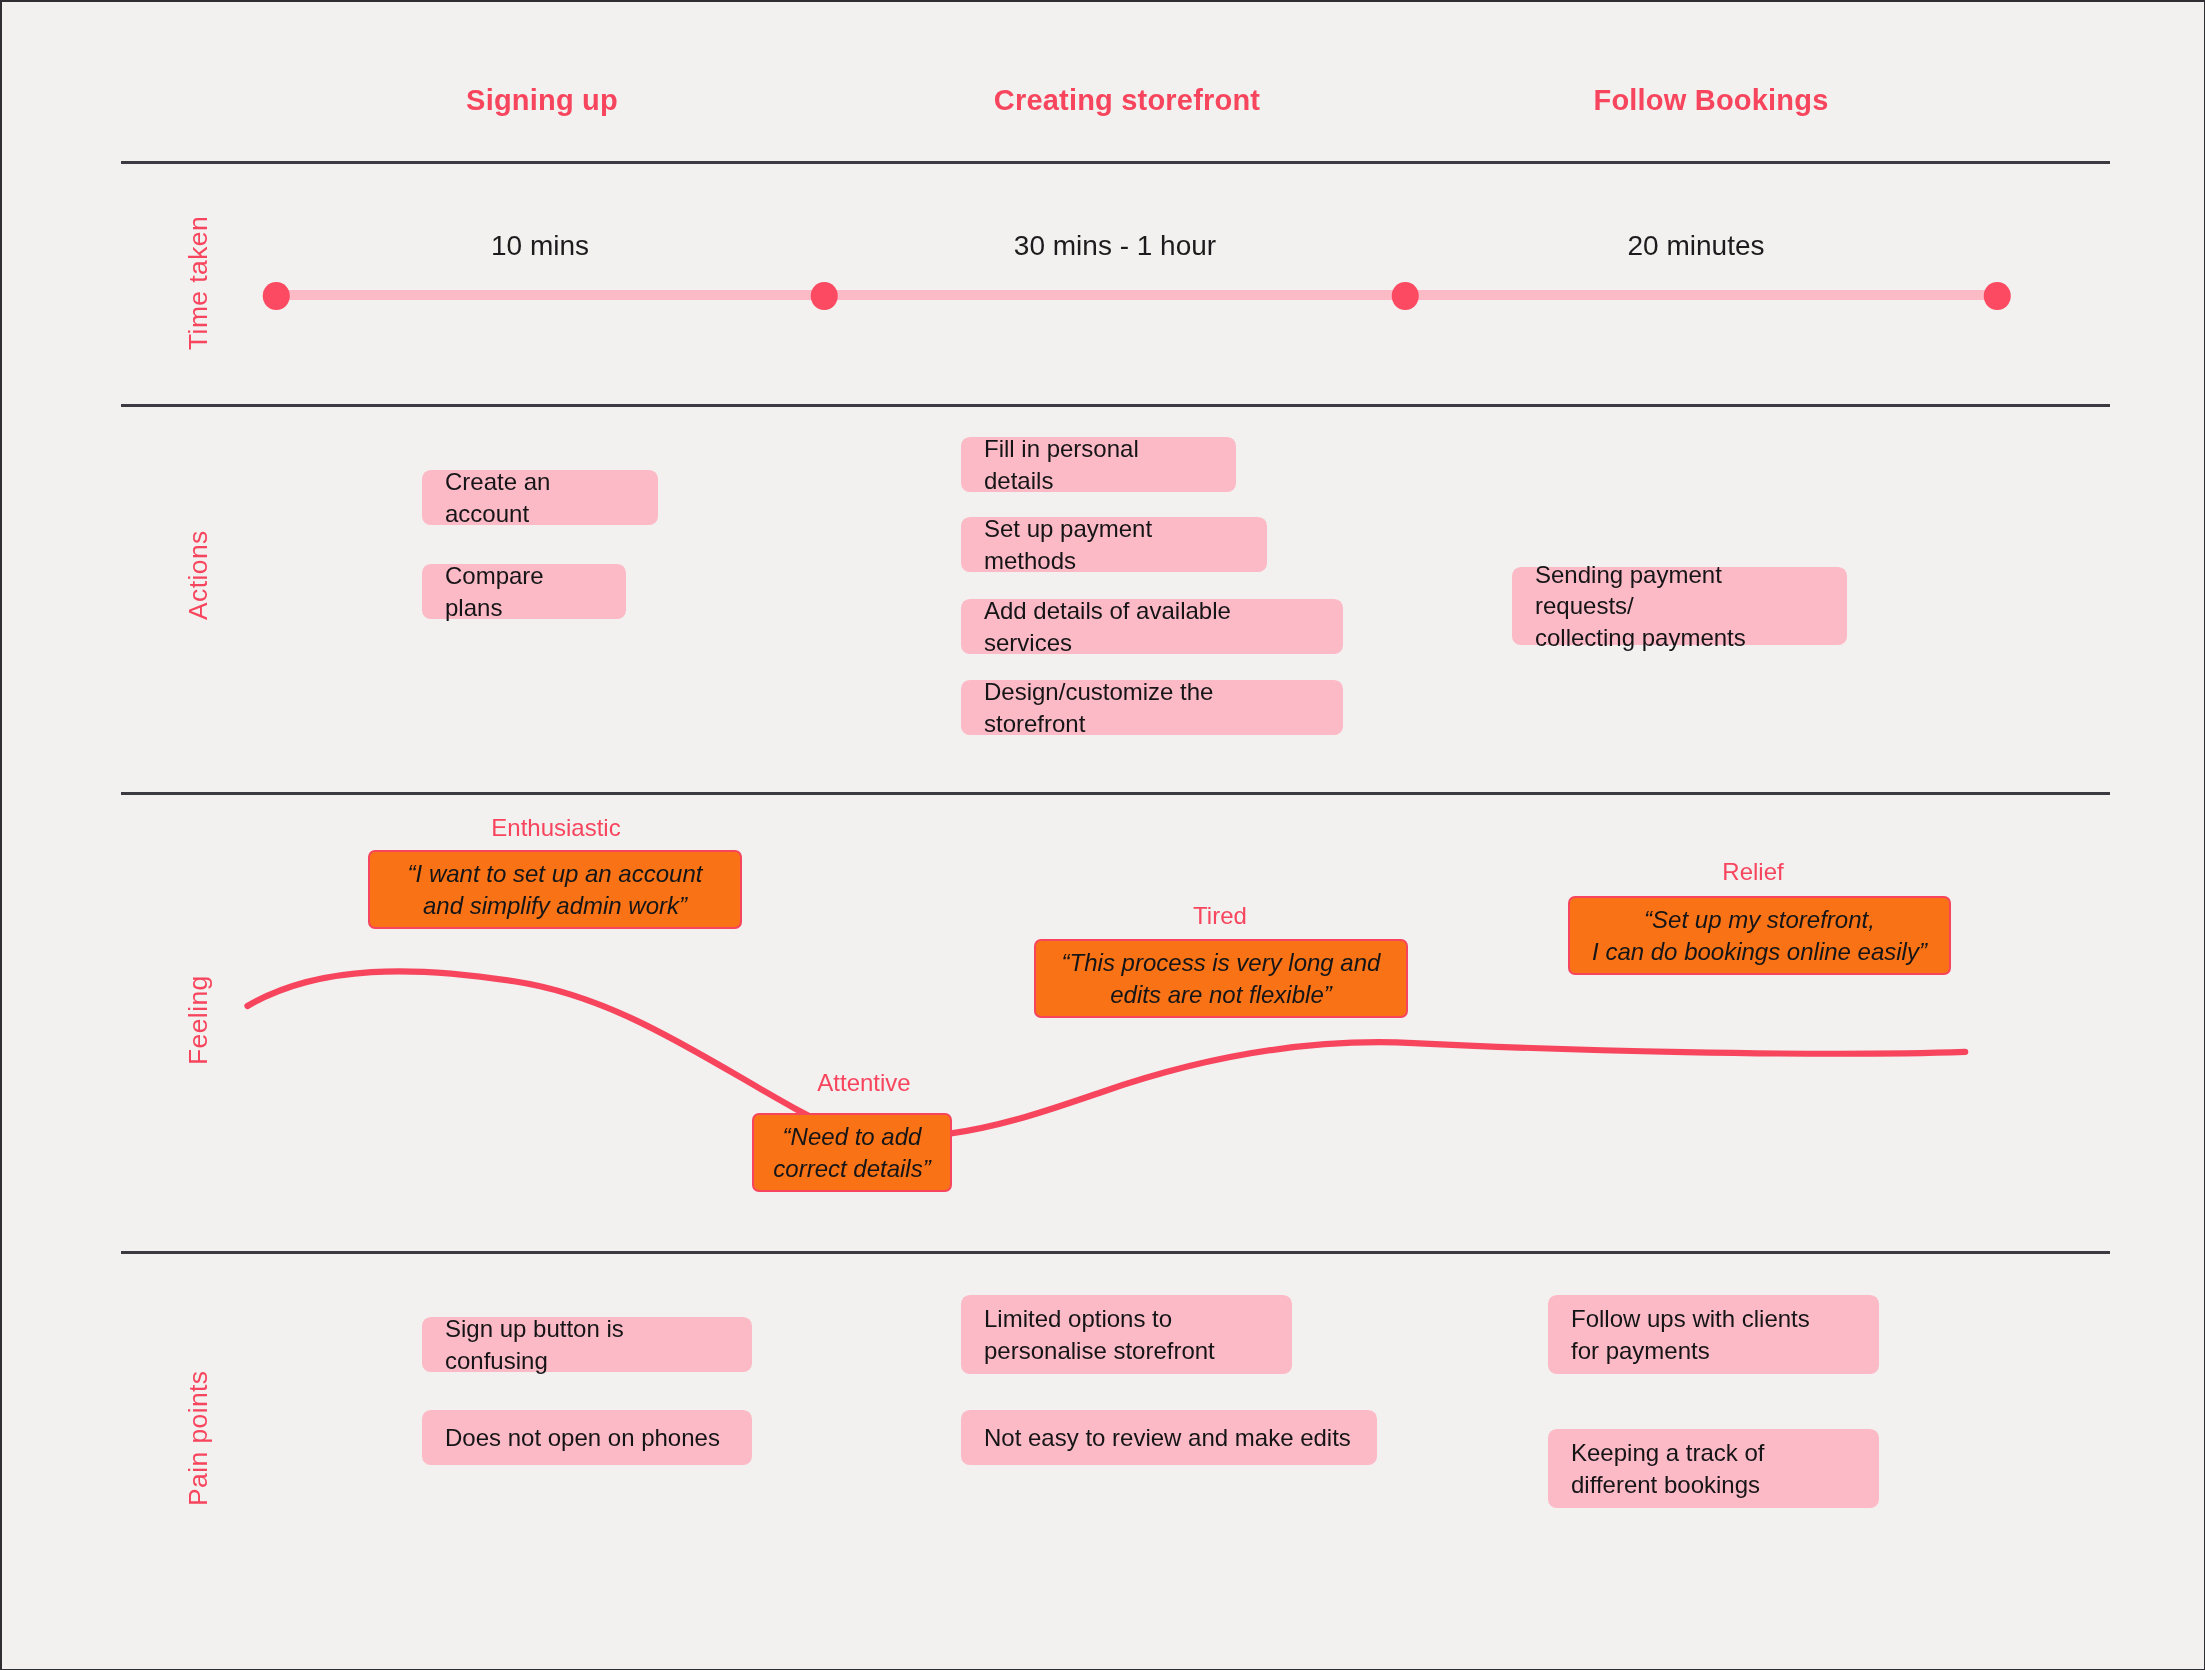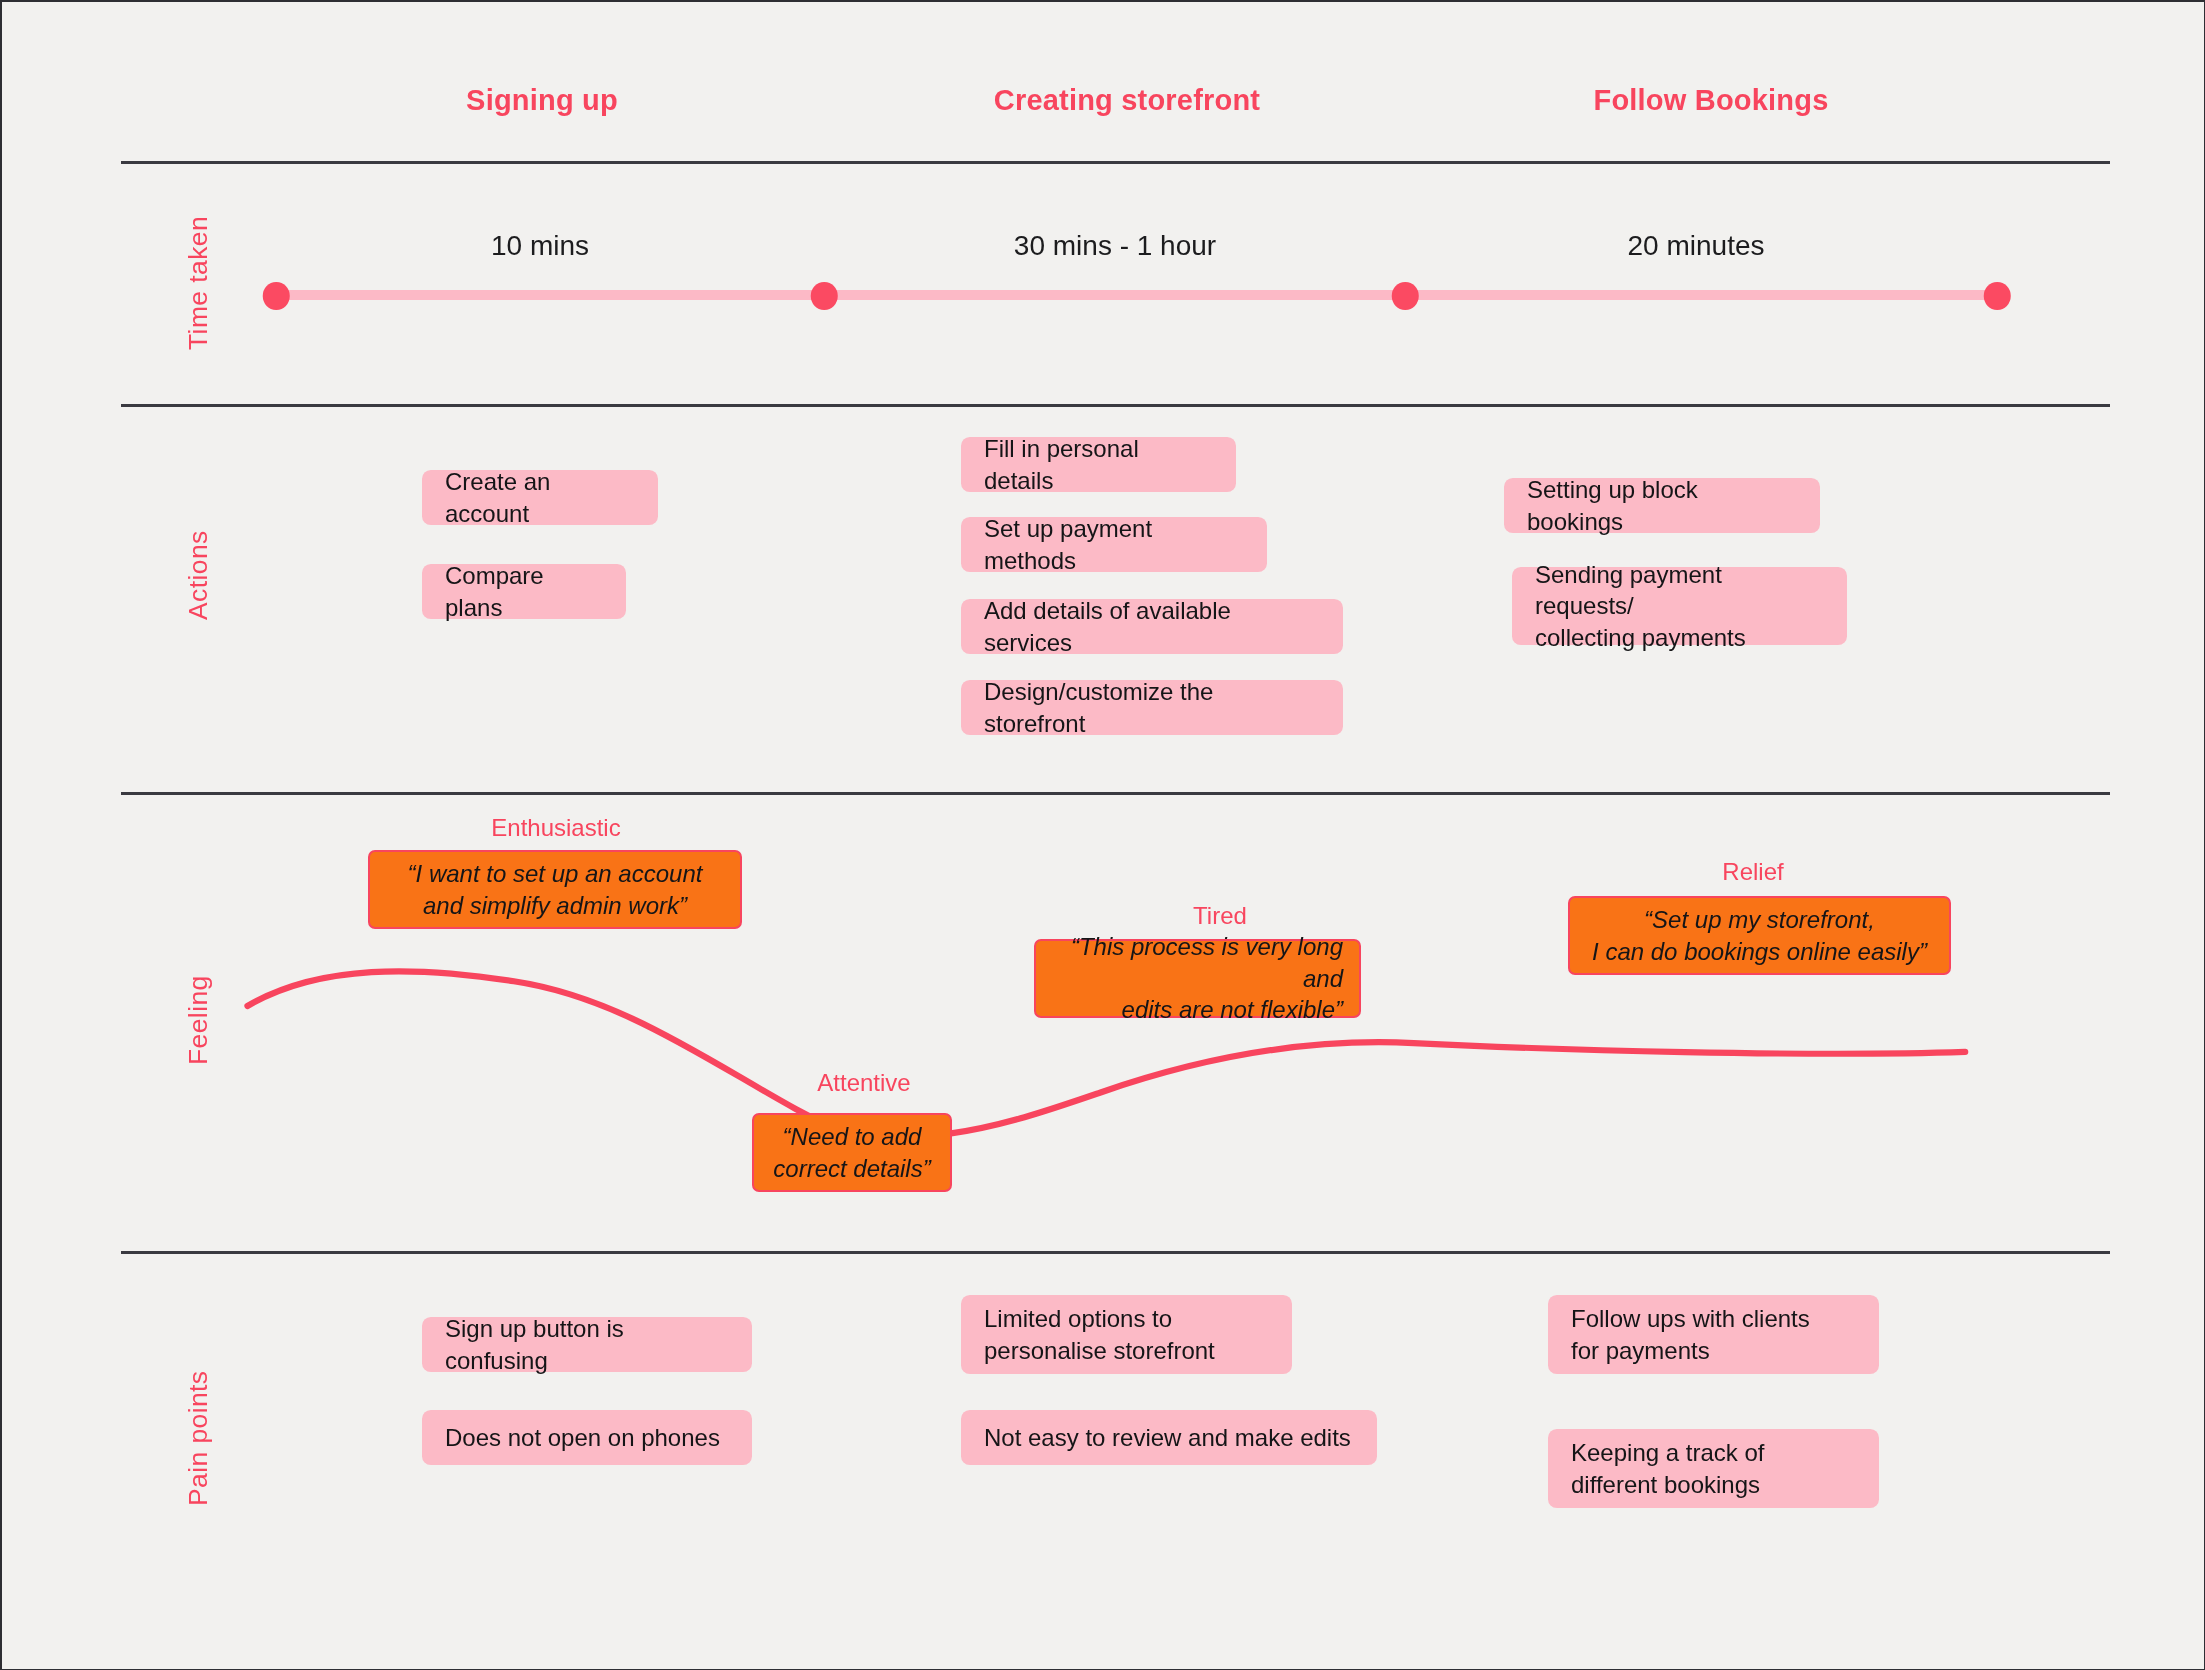--- a/index.html
+++ b/index.html
@@ -157,40 +157,39 @@
   <div class="row-label" style="left:181px; top:618px;">Actions</div>
 
   <div class="card" style="left:420px; top:468px; width:236px; height:55px;">Create an account</div>
   <div class="card" style="left:420px; top:562px; width:204px; height:55px;">Compare plans</div>
 
   <div class="card" style="left:959px; top:435px; width:275px; height:55px;">Fill in personal details</div>
   <div class="card" style="left:959px; top:515px; width:306px; height:55px;">Set up payment methods</div>
   <div class="card" style="left:959px; top:597px; width:382px; height:55px;">Add details of available services</div>
   <div class="card" style="left:959px; top:678px; width:382px; height:55px;">Design/customize the storefront</div>
 
-  <div class="card" style="left:1502px; top:476px; width:316px; height:55px;">Setting up block bookings</div>
   <div class="card" style="left:1502px; top:565px; width:335px; height:78px;margin-left:8px;">Sending payment requests/
 collecting payments</div>
 
   <div class="row-label" style="left:181px; top:1063px;">Feeling</div>
 
   <svg class="feeling-curve" viewBox="0 0 2500 1894" xmlns="http://www.w3.org/2000/svg">
     <path id="feeling-path" fill="none" stroke="#f8455e" stroke-width="7" stroke-linecap="round" d="M 278 1138 C 360 1090 470 1093 580 1110 C 700 1128 800 1200 900 1255 C 1010 1318 1140 1272 1245 1236 C 1360 1196 1480 1174 1600 1180 C 1760 1188 2050 1196 2225 1190"></path>
   </svg>
 
   <div class="emotion-label" style="left:554px; top:812px;">Enthusiastic</div>
   <div class="quote-box" style="left:366px; top:848px; width:374px; height:79px;">“I want to set up an account
 and simplify admin work”</div>
 
   <div class="emotion-label" style="left:862px; top:1067px;">Attentive</div>
   <div class="quote-box" style="left:750px; top:1111px; width:200px; height:79px;">“Need to add
 correct details”</div>
 
   <div class="emotion-label" style="left:1218px; top:900px;">Tired</div>
-  <div class="quote-box" style="left:1032px; top:937px; width:327px; height:79px;text-align:right;">“This process is very long and
+  <div class="quote-box" style="left:1032px; top:937px; width:374px; height:79px;">“This process is very long and
 edits are not flexible”</div>
 
   <div class="emotion-label" style="left:1751px; top:856px;">Relief</div>
   <div class="quote-box" style="left:1566px; top:894px; width:383px; height:79px;">“Set up my storefront,
 I can do bookings online easily”</div>
 
   <div class="row-label" style="left:181px; top:1504px;">Pain points</div>
 
   <div class="card" style="left:420px; top:1315px; width:330px; height:55px;">Sign up button is confusing</div>
   <div class="card" style="left:420px; top:1408px; width:330px; height:55px;">Does not open on phones</div>

